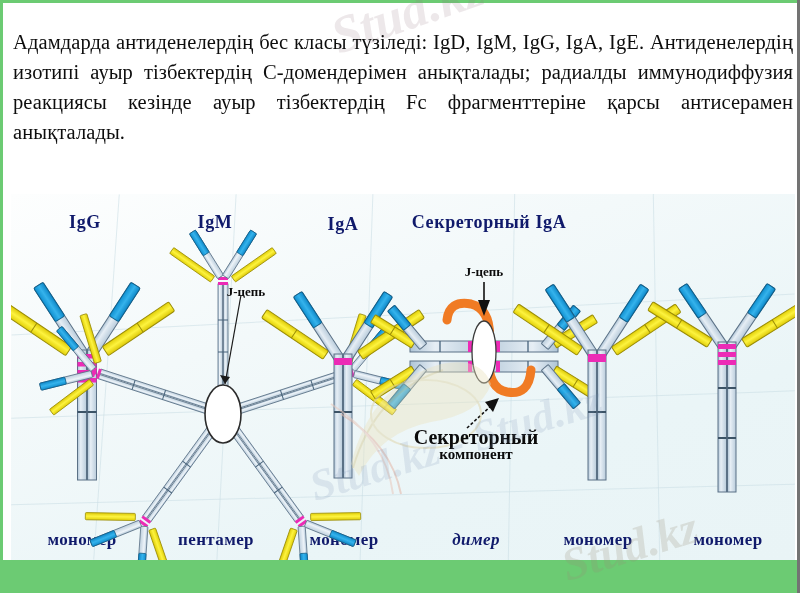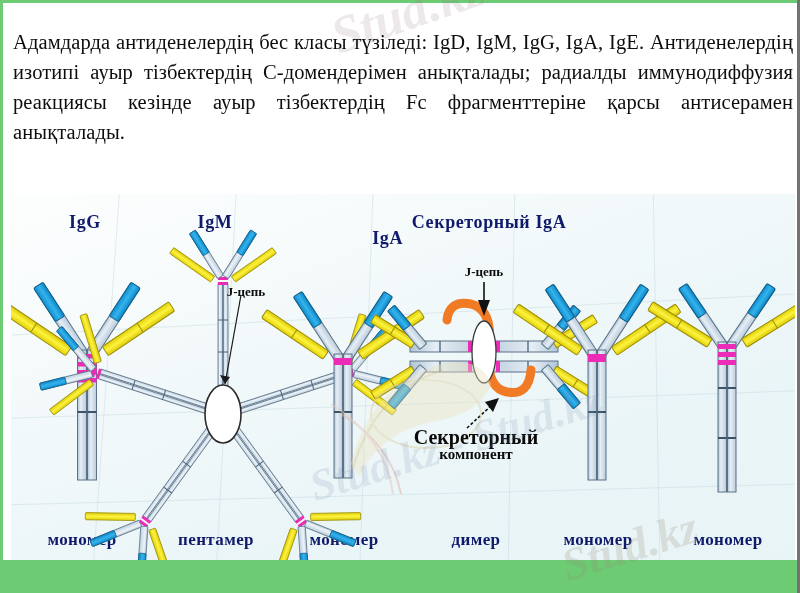--- a/index.html
+++ b/index.html
@@ -138,27 +138,27 @@
     <svg class="wm-logo" viewBox="0 0 170 150">
       <path d="M20 120 Q40 40 110 20 Q150 12 160 40 Q150 70 100 78 Q50 88 28 132 Z" fill="#e9e2bd" opacity=".75"></path>
       <path d="M22 124 Q44 48 112 26" fill="none" stroke="#d9cfa0" stroke-width="2"></path>
       <path d="M10 70 Q60 100 70 150" fill="none" stroke="#e3b7a8" stroke-width="2"></path>
       <path d="M0 60 Q55 95 62 150" fill="none" stroke="#e8c9bd" stroke-width="2"></path>
       <ellipse cx="95" cy="70" rx="55" ry="34" fill="none" stroke="#e0d7ae" stroke-width="2"></ellipse>
     </svg>
 
     <div class="cls-title" style="left:14px;  top:18px;  width:120px;">IgG</div>
     <div class="cls-title" style="left:144px; top:18px;  width:120px;">IgM</div>
-    <div class="cls-title" style="left:272px; top:34px;  width:120px;text-align:right;">IgA</div>
+    <div class="cls-title" style="left:272px; top:20px;  width:120px;">IgA</div>
     <div class="cls-title" style="left:378px; top:18px; width:200px;">Секреторный IgA</div>
 
     <div class="cls-caption" style="left:6px;   top:336px; width:130px;">мономер</div>
     <div class="cls-caption" style="left:140px; top:336px; width:130px;">пентамер</div>
     <div class="cls-caption" style="left:268px; top:336px; width:130px;">мономер</div>
-    <div class="cls-caption" style="left:400px; top:336px; width:130px;">димер</div>
+    <div class="cls-caption" style="left:400px; top:336px; width:130px;font-style:italic;">димер</div>
     <div class="cls-caption" style="left:522px; top:336px; width:130px;">мономер</div>
     <div class="cls-caption" style="left:652px; top:336px; width:130px;">мономер</div>
 
     <svg class="ab-svg" style="left:16px; top:48px;" width="120" height="270" viewBox="0 0 120 270">
       <defs>
         <linearGradient id="chain" x1="0" y1="0" x2="1" y2="0">
           <stop offset="0" stop-color="#aec4d6"></stop>
           <stop offset="0.35" stop-color="#e6eef5"></stop>
           <stop offset="1" stop-color="#b9ccdb"></stop>
         </linearGradient>

